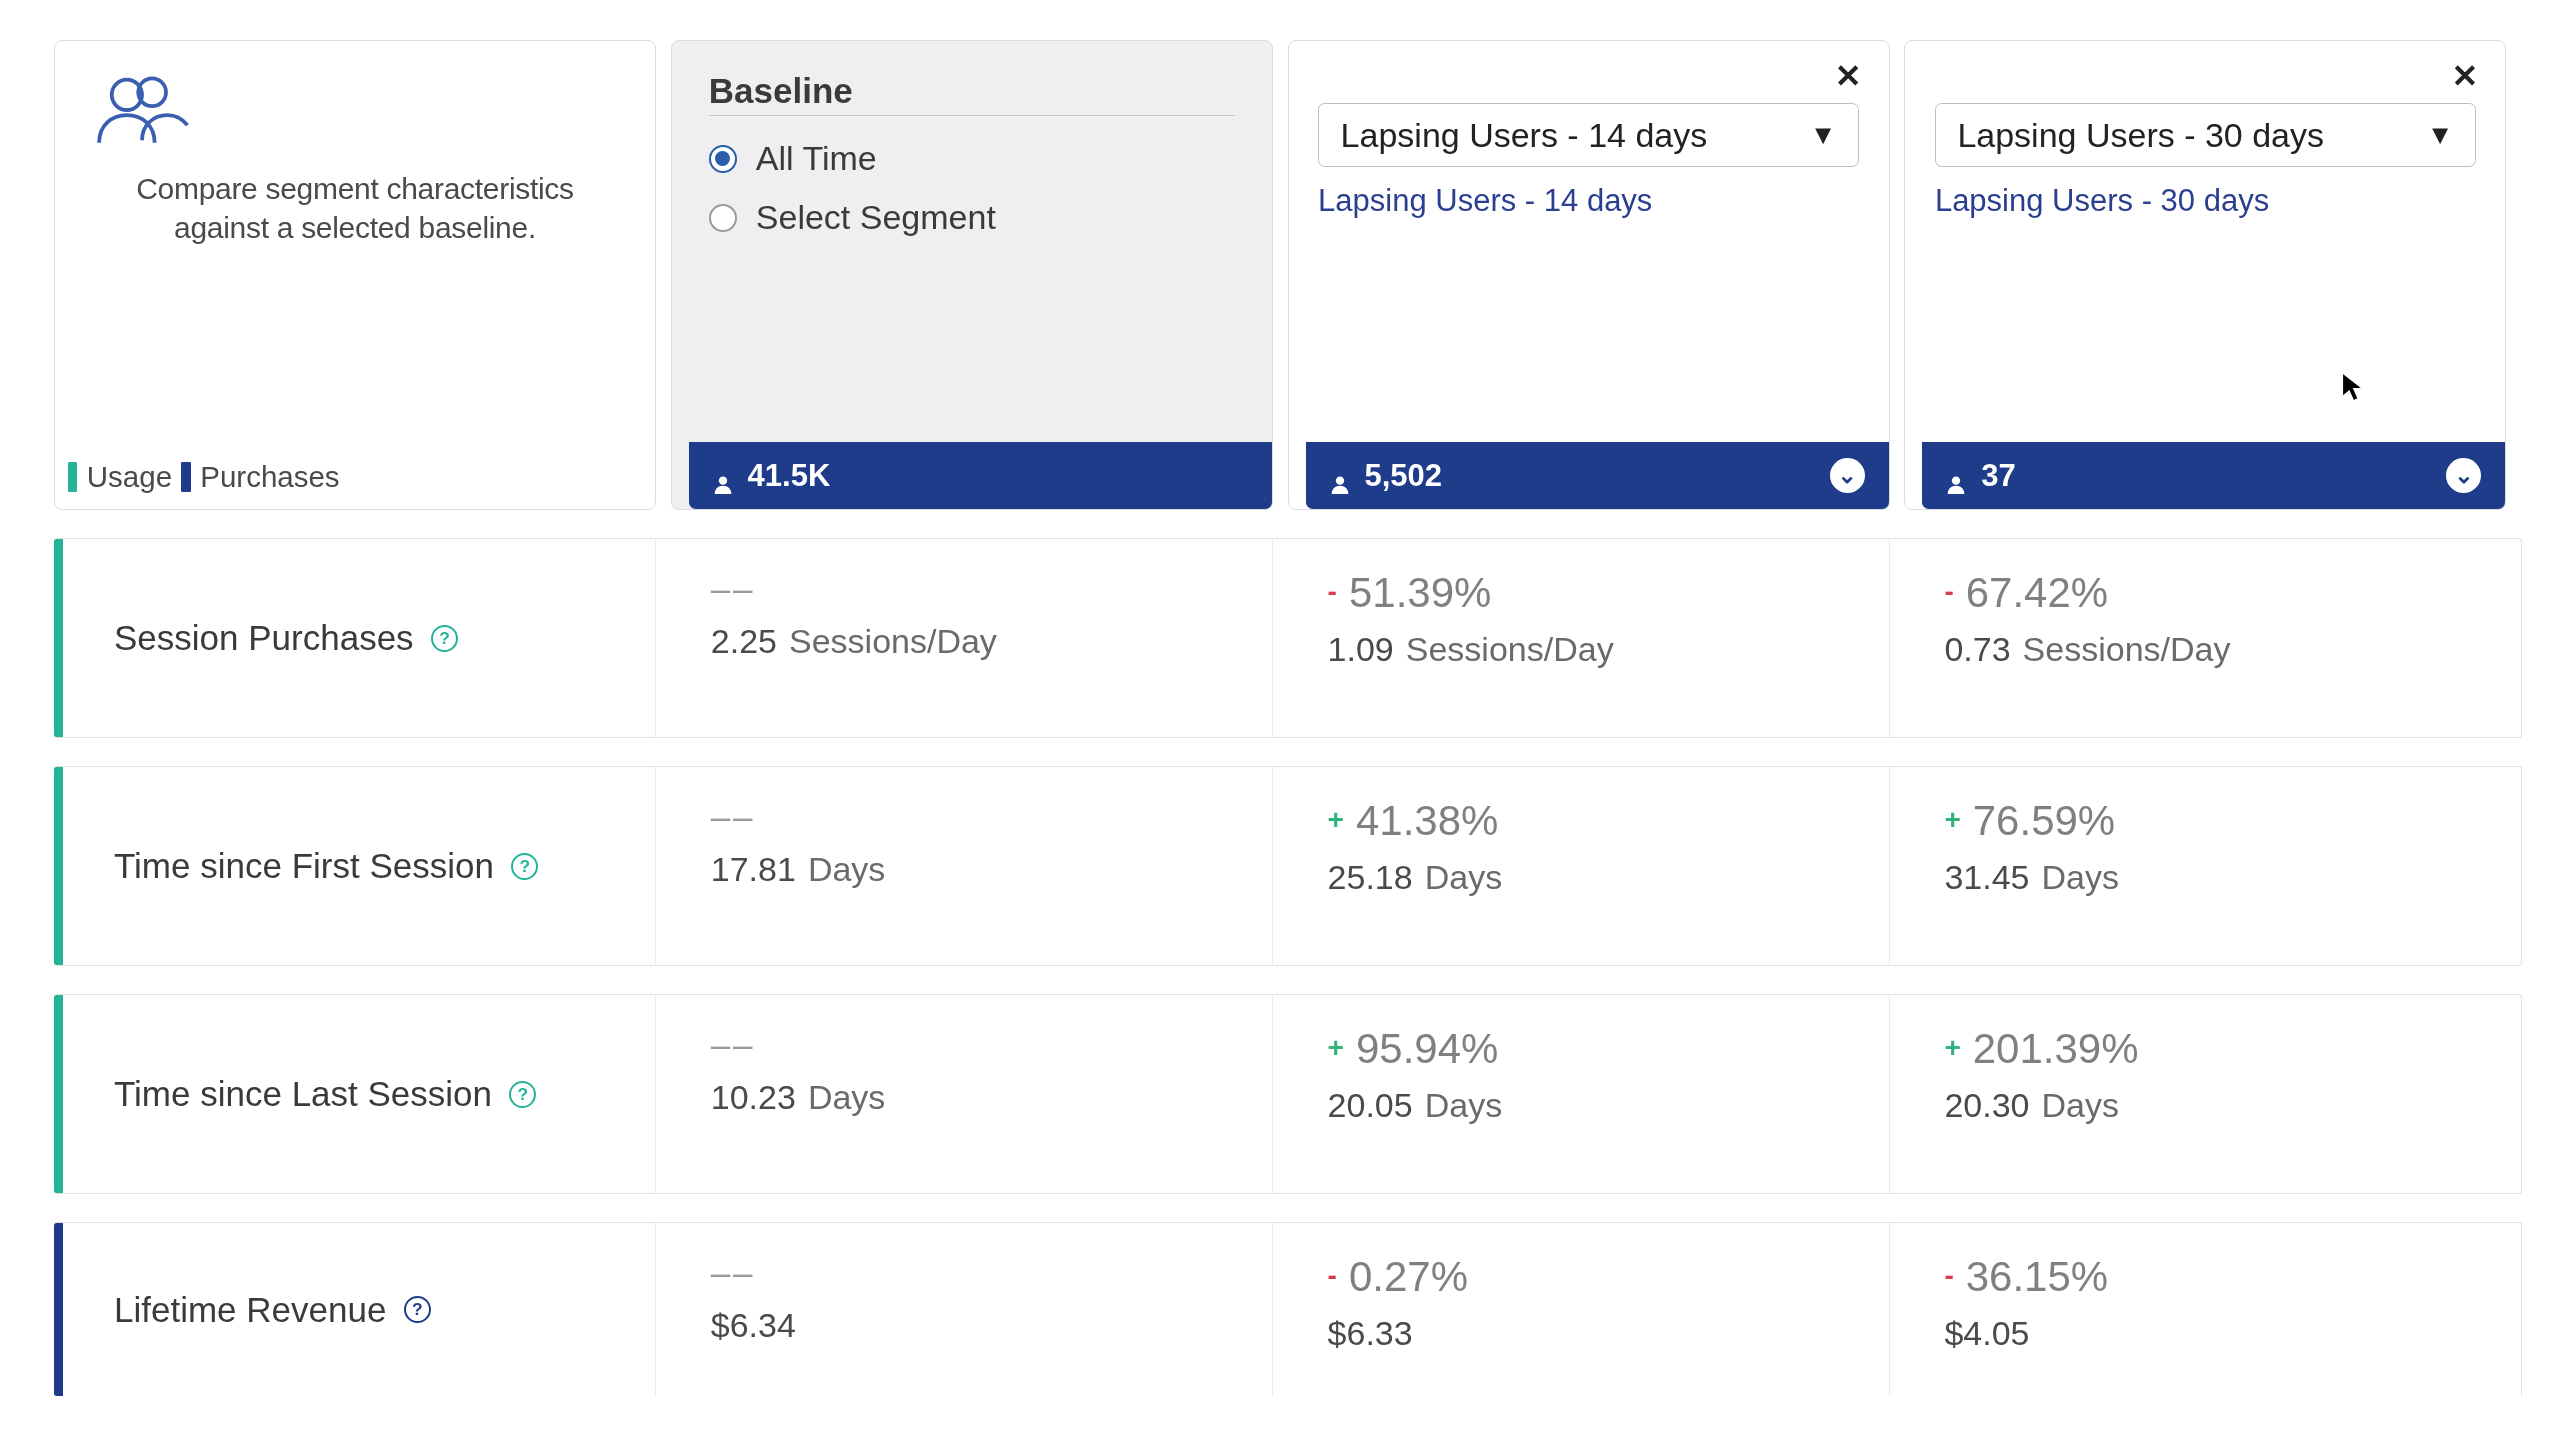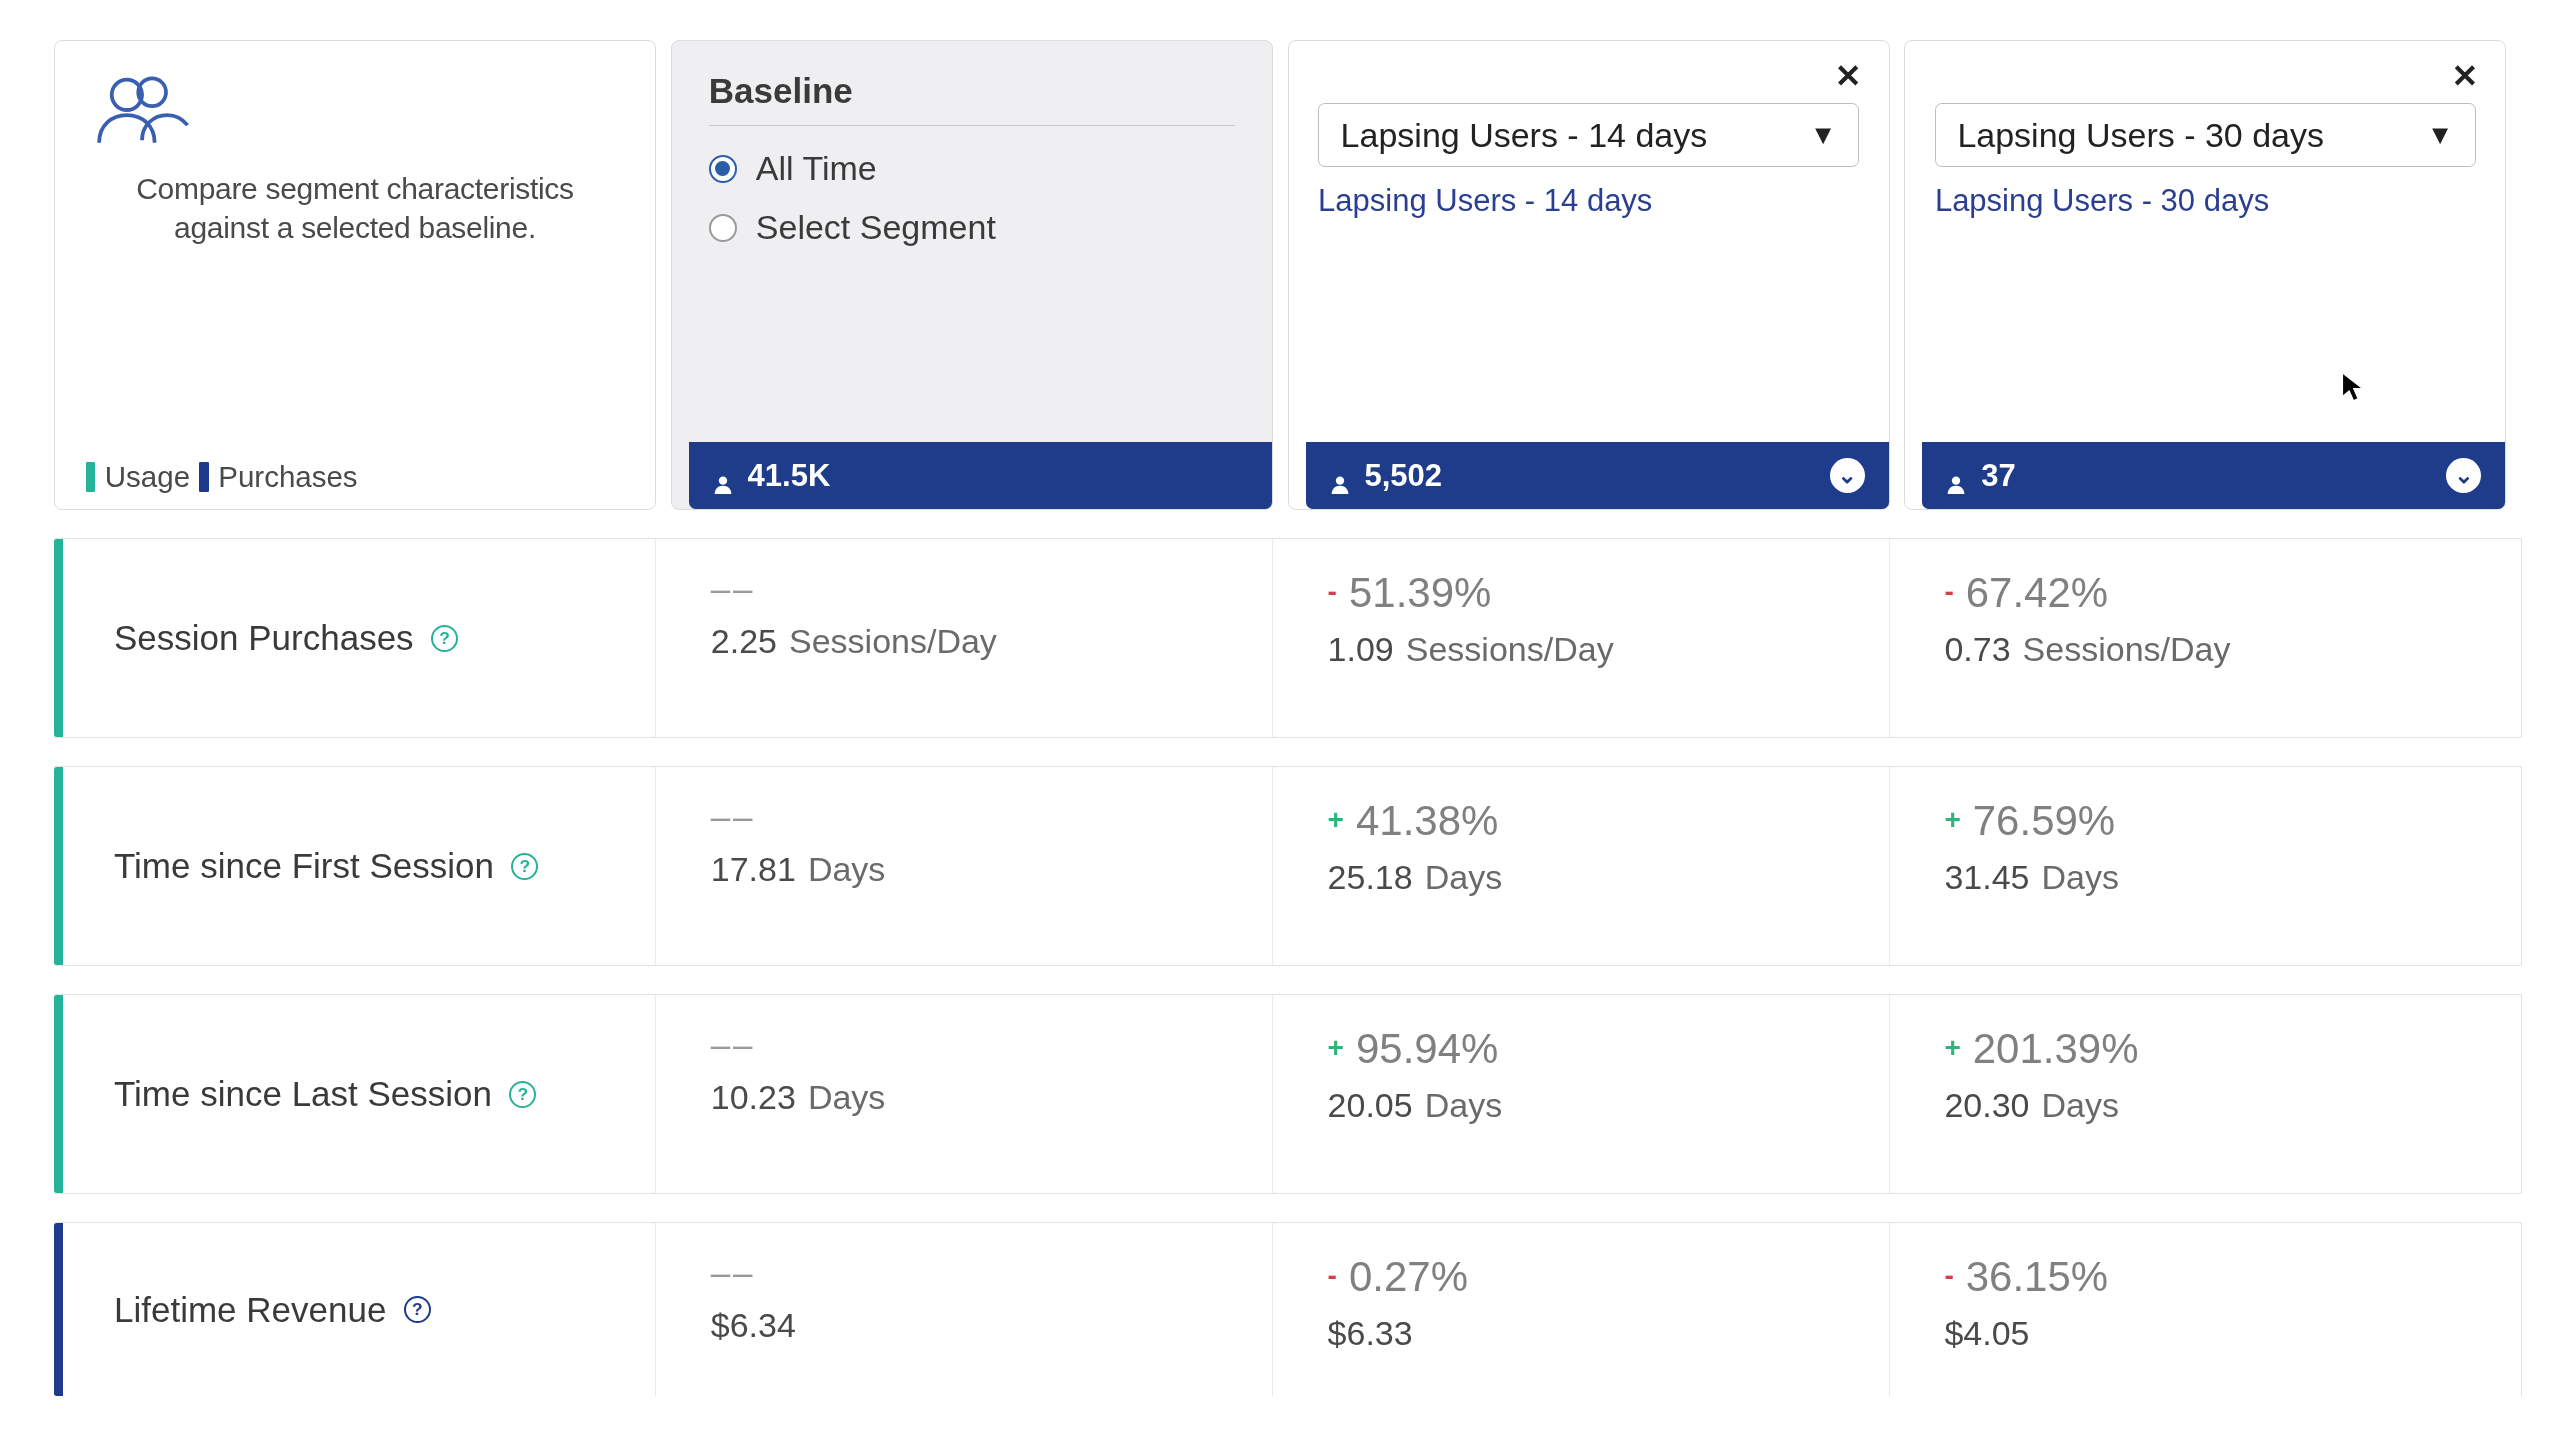--- a/index.html
+++ b/index.html
@@ -43,42 +43,42 @@
   .intro-text {
     font-size:30px;
     line-height:1.3;
     text-align:center;
     color:#4a4a4a;
     font-weight:400;
     letter-spacing:-0.3px;
   }
   .legend {
     position:absolute;
-    left:31px;
+    left:13px;
     bottom:14.8px;
     display:flex;
     align-items:center;
     gap:9.4px;
     font-size:29.5px;
     color:#4a4a4a;
   }
   .legend-chip { width:9.4px; height:29.5px; border-radius:1.3px; display:inline-block; }
   .chip-usage { background:#24b398; }
   .chip-purchases { background:#1e3a8a; }
 
   .baseline-card {
     background:#efeff2;
     height:470px;
     padding:30px 37px 0 37px;
   }
   .baseline-title {
     font-size:35px;
     font-weight:600;
     color:#3a3a3a;
-    padding-bottom:14px;
+    padding-bottom:4px;
     border-bottom:1.3px solid #c9c9c9;
     margin-bottom:23px;
   }
   .radio-row {
     display:flex;
     align-items:center;
     gap:19px;
     font-size:34px;
     color:#3a3a3a;
     margin-bottom:20px;

